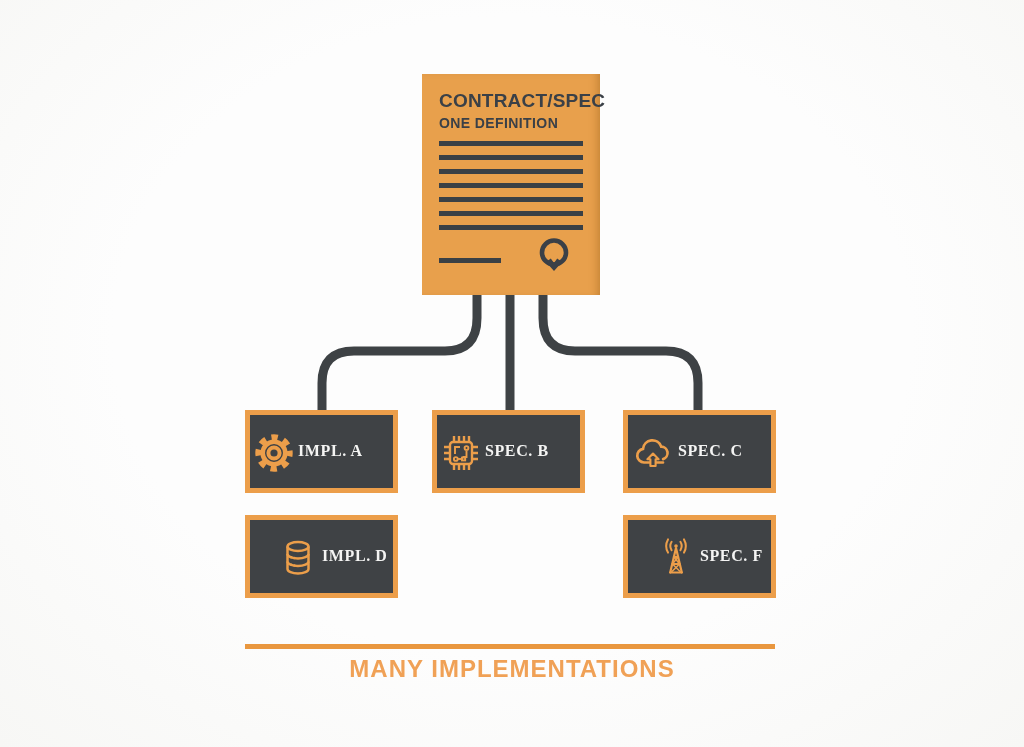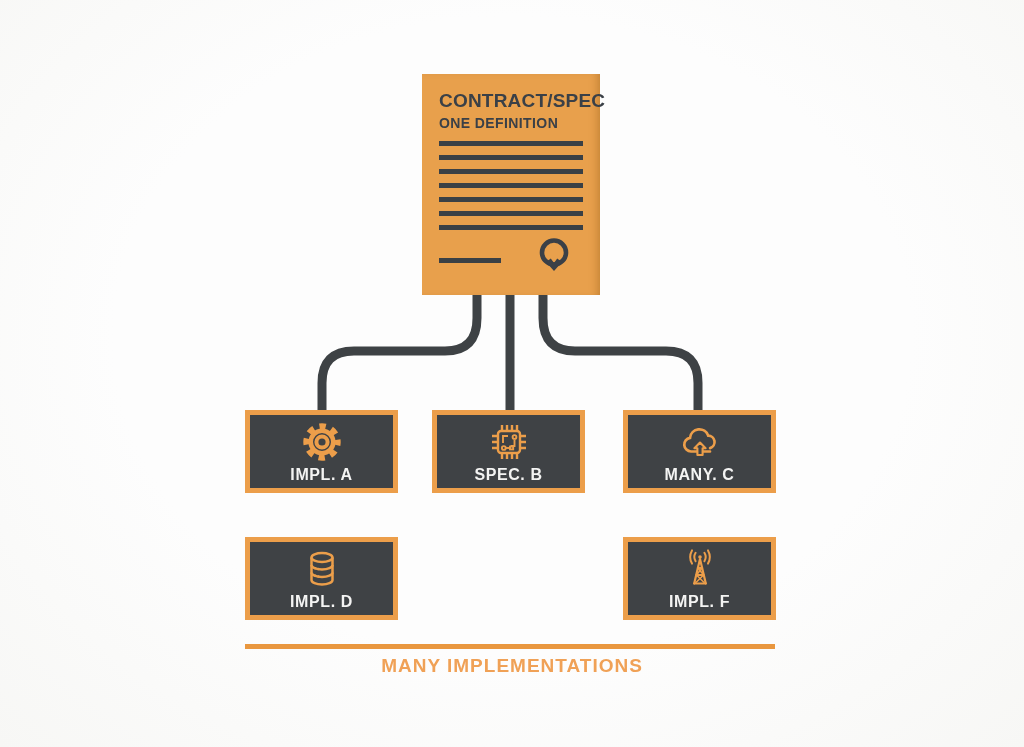--- a/index.html
+++ b/index.html
@@ -25,33 +25,33 @@
   .doc-lines{position:absolute;left:17px;top:67px;}
   .doc-line{width:144px;height:5px;background:#3A4045;margin-bottom:9px;}
   .sig-line{position:absolute;left:17px;top:184px;width:62px;height:5px;background:#3A4045;}
   .seal{position:absolute;left:112px;top:162px;}
   
   .connectors{position:absolute;left:0;top:0;}
   
   .impl-box{
     position:absolute;width:153px;height:83px;box-sizing:border-box;
     background:#3F4245;border:5px solid #EC9E4A;
-    display:flex;flex-direction:column;align-items:center;justify-content:flex-start;
+    display:flex;align-items:center;justify-content:flex-start;font-family:Liberation Serif, serif;
   }
   .impl-icon{margin-top:2px;flex:0 0 auto;line-height:0;}
   .impl-label{
     margin-top:-1px;font-size:16px;font-weight:bold;color:#F4F4F3;letter-spacing:.6px;white-space:nowrap;
   }
-  .r1{top:410px;} .r2{top:537px;}
+  .r1{top:410px;} .r2{top:515px;padding-left:24px;}
   .c1{left:245px;} .c2{left:432px;} .c3{left:623px;}
   
   .divider{position:absolute;left:245px;top:644px;width:530px;height:5px;background:#E9973F;}
   .caption{
     position:absolute;left:0;top:655px;width:1024px;text-align:center;
-    font-size:19px;font-weight:bold;color:#F0A156;letter-spacing:1px;
+    font-size:24px;font-weight:bold;color:#F0A156;letter-spacing:1px;
   }
 </style>
 </head>
 <body>
 
 <div class="stage">
 
   <svg class="connectors" width="1024" height="747" viewBox="0 0 1024 747">
     <g fill="none" stroke="#3E4245" stroke-width="9">
       <path d="M510 293 V412"></path>
@@ -109,21 +109,21 @@
       </g>
     </svg>
     <div class="impl-label">SPEC. B</div>
   </div>
 
   <div class="impl-box r1 c3">
     <svg class="impl-icon" width="50" height="50" viewBox="0 0 50 50">
       <path fill="none" stroke="#EC9E4A" stroke-width="2.7" stroke-linecap="round" d="M16 34.5 a6.9 6.9 0 0 1 -1 -13.7 a9.4 9.4 0 0 1 18.2 -2.2 a6.4 6.4 0 0 1 1.9 12.5 M16 34.5 H35"></path>
       <path fill="#3F4245" stroke="#EC9E4A" stroke-width="2.1" stroke-linejoin="round" d="M25 25.5 L30.6 31.3 H27.6 V38 H22.4 V31.3 H19.4 Z"></path>
     </svg>
-    <div class="impl-label">MANY. C</div>
+    <div class="impl-label">SPEC. C</div>
   </div>
 
   <div class="impl-box r2 c1">
     <svg class="impl-icon" width="48" height="50" viewBox="0 0 48 50">
       <g fill="none" stroke="#EC9E4A" stroke-width="2.5">
         <ellipse cx="24" cy="13.5" rx="10.5" ry="4.4"></ellipse>
         <path d="M13.5 13.5v22.5c0 2.4 4.7 4.4 10.5 4.4s10.5-2 10.5-4.4V13.5"></path>
         <path d="M13.5 21c0 2.4 4.7 4.4 10.5 4.4s10.5-2 10.5-4.4"></path>
         <path d="M13.5 28.5c0 2.4 4.7 4.4 10.5 4.4s10.5-2 10.5-4.4"></path>
       </g>
@@ -148,19 +148,19 @@
       <g fill="none" stroke="#EC9E4A" stroke-width="1.5">
         <path d="M21.9 24 L27.6 31 M26.1 24 L20.4 31 M20.4 31 L28.6 39 M27.6 31 L19.4 39"></path>
       </g>
       <g fill="none" stroke="#EC9E4A" stroke-width="2" stroke-linecap="round">
         <path d="M19.6 8.8 Q17 13 19.6 17.2"></path>
         <path d="M16 6.4 Q12.3 13 16 19.6"></path>
         <path d="M28.4 8.8 Q31 13 28.4 17.2"></path>
         <path d="M32 6.4 Q35.7 13 32 19.6"></path>
       </g>
     </svg>
-    <div class="impl-label">IMPL. F</div>
+    <div class="impl-label">SPEC. F</div>
   </div>
 
   <div class="divider"></div>
   <div class="caption">MANY IMPLEMENTATIONS</div>
 
 </div>
 
 </body></html>

